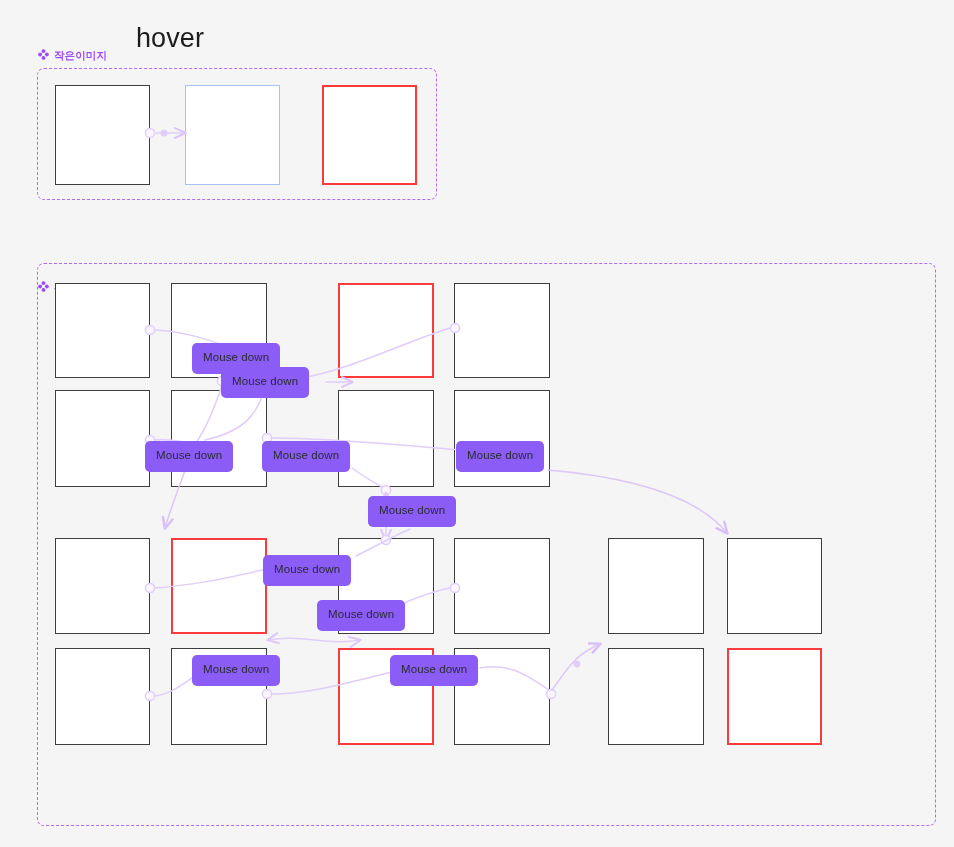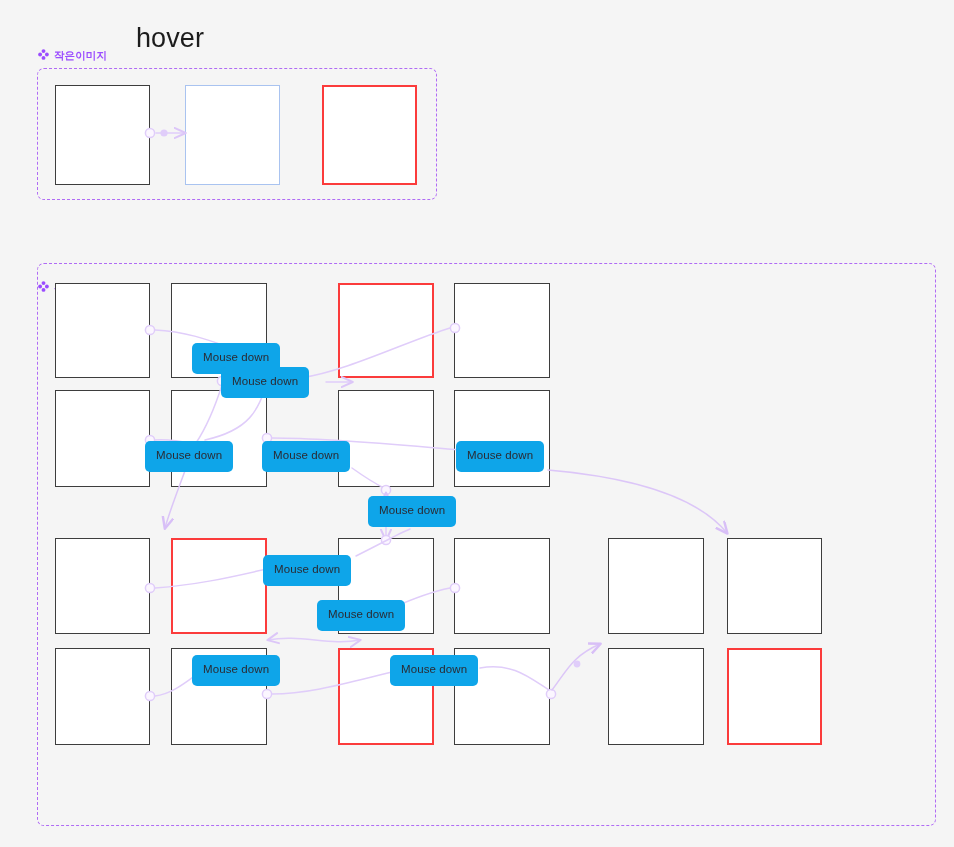--- a/index.html
+++ b/index.html
@@ -62,21 +62,21 @@
   .sq.dark  { border:1.4px solid #3d3d3d; }
   .sq.blue  { border:1.4px solid #a9c3f0; }
   .sq.red   { border:2px solid #fb3b3b; }
 
   
   .wires{position:absolute;left:0;top:0;width:954px;height:847px;pointer-events:none;}
 
   
   .chip{
     position:absolute;
-    background:#0ea5e9;
+    background:#8b5cf6;
     color:#2b2b33;
     font-size:11.5px;
     line-height:1;
     border-radius:5px;
     padding:9px 11px 10px 11px;
     white-space:nowrap;
     box-sizing:border-box;
     letter-spacing:.1px;
   }
 </style>

